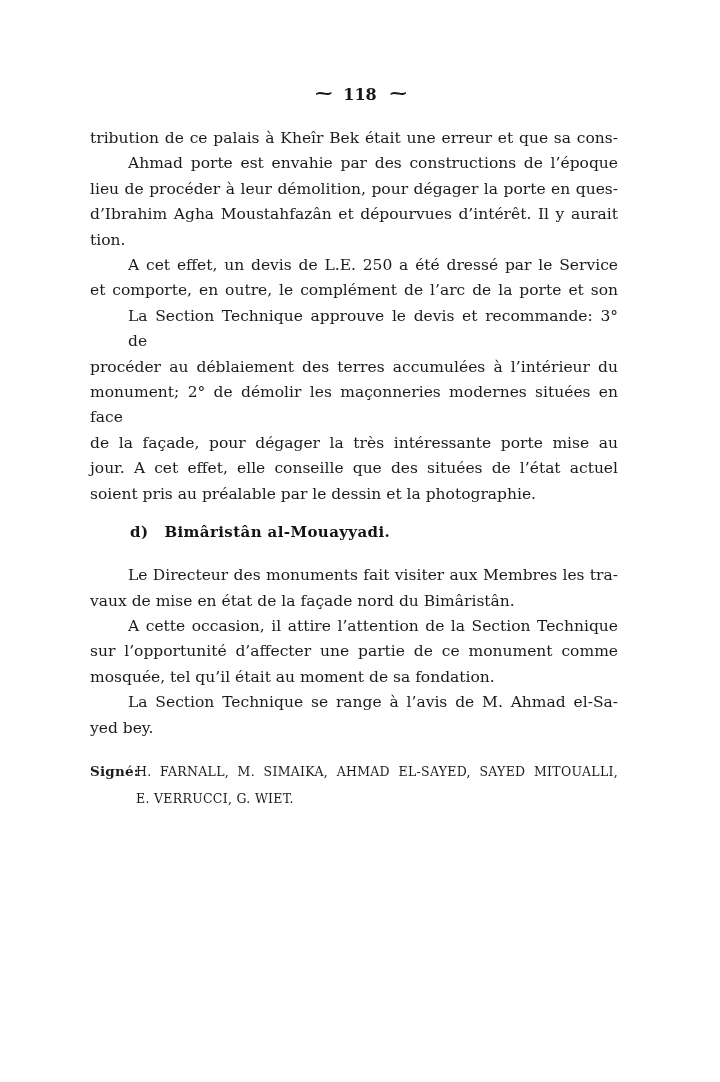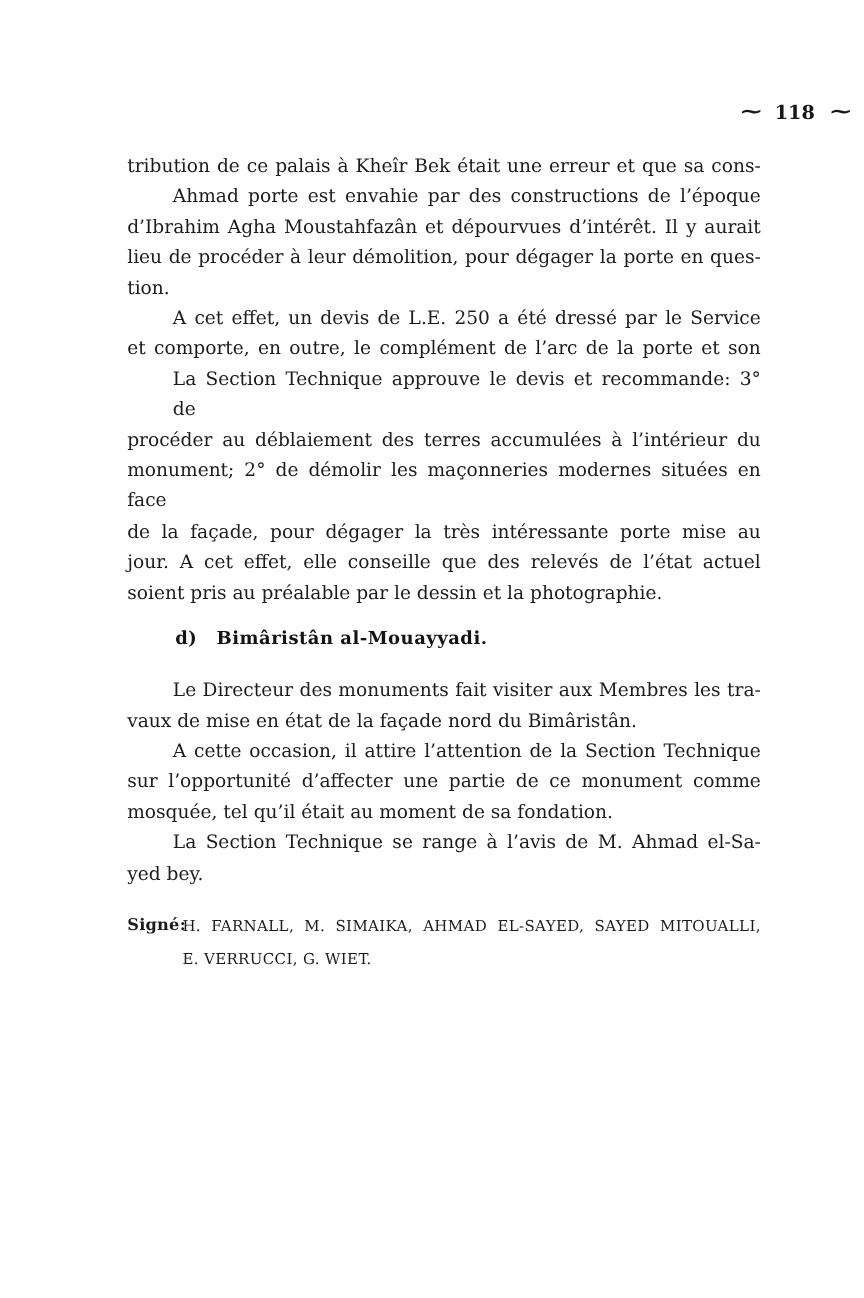--- a/index.html
+++ b/index.html
@@ -10,36 +10,36 @@
     background: #ffffff;
     font-family: "DejaVu Serif", serif;
     color: #1a1a1a;
     overflow: hidden;
   }
   .page-header {
     position: absolute;
     top: 84px;
     left: 0;
     right: 0;
-    text-align: right;
+    text-align: center;
     font-size: 16px;
     font-weight: bold;
     color: #161616;
   }
   .ornament {
     font-weight: bold;
     font-size: 17px;
     margin: 0 13px;
     letter-spacing: -2px;
     position: relative;
     top: -1px;
   }
   .text-block {
     position: absolute;
-    left: 106px;
+    left: 90px;
     top: 126px;
     width: 528px;
     font-size: 15.5px;
     line-height: 25.4px;
     color: #1b1b1b;
   }
   .paragraph { margin: 0; }
   .line {
     text-align: justify;
     text-align-last: justify;
@@ -87,34 +87,34 @@
   <div class="page-header">
     <span class="ornament">⁓</span><span>118</span><span class="ornament">⁓</span>
   </div>
 
   <div class="text-block">
       <div class="paragraph">
         <div class="line">tribution de ce palais à Kheîr Bek était une erreur et que sa cons-</div>
       </div>
       <div class="paragraph">
         <div class="line indent">Ahmad porte est envahie par des constructions de l’époque</div>
+        <div class="line">lieu de procéder à leur démolition, pour dégager la porte en ques-</div>
         <div class="line">d’Ibrahim Agha Moustahfazân et dépourvues d’intérêt. Il y aurait</div>
-        <div class="line">lieu de procéder à leur démolition, pour dégager la porte en ques-</div>
         <div class="line last">tion.</div>
       </div>
       <div class="paragraph">
         <div class="line indent">A cet effet, un devis de L.E. 250 a été dressé par le Service</div>
         <div class="line">et comporte, en outre, le complément de l’arc de la porte et son</div>
       </div>
       <div class="paragraph">
         <div class="line indent">La Section Technique approuve le devis et recommande: 3° de</div>
         <div class="line">procéder au déblaiement des terres accumulées à l’intérieur du</div>
         <div class="line">monument; 2° de démolir les maçonneries modernes situées en face</div>
         <div class="line">de la façade, pour dégager la très intéressante porte mise au</div>
-        <div class="line">jour. A cet effet, elle conseille que des relevés de l’état actuel</div>
+        <div class="line">jour. A cet effet, elle conseille que des situées de l’état actuel</div>
         <div class="line last">soient pris au préalable par le dessin et la photographie.</div>
       </div>
       <div class="section-heading"><span class="heading-label">d)</span><span>Bimâristân al-Mouayyadi.</span></div>
       <div class="paragraph">
         <div class="line indent">Le Directeur des monuments fait visiter aux Membres les tra-</div>
         <div class="line last">vaux de mise en état de la façade nord du Bimâristân.</div>
       </div>
       <div class="paragraph">
         <div class="line indent">A cette occasion, il attire l’attention de la Section Technique</div>
         <div class="line">sur l’opportunité d’affecter une partie de ce monument comme</div>

